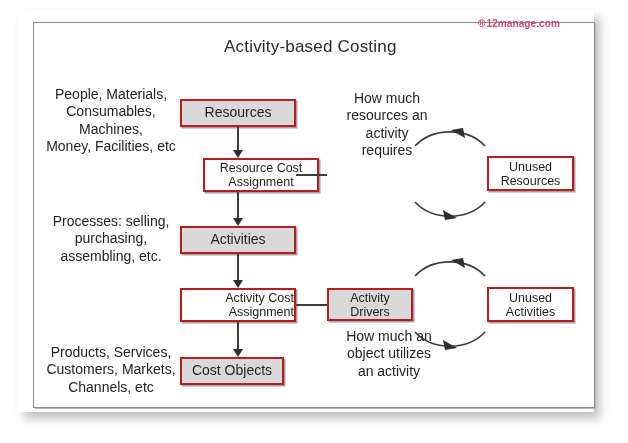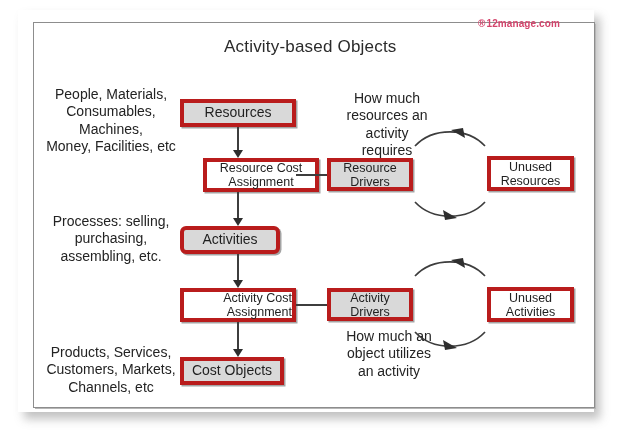--- a/index.html
+++ b/index.html
@@ -68,21 +68,21 @@
     letter-spacing: .1px;
   }
   .copyright .mark {
     font-size: 10px;
     margin-right: 1px;
   }
 
   
   .box {
     box-sizing: border-box;
-    border: 4px solid #b91c1c;
+    border: 2px solid #b91c1c;
     display: flex;
     align-items: center;
     justify-content: center;
     text-align: center;
     font-size: 12.5px;
     color: #1f1f1f;
     line-height: 1.12;
     background: #ffffff;
     box-shadow: 1.5px 1.5px 0 rgba(90,90,90,0.55);
   }
@@ -118,21 +118,21 @@
 </head>
 <body>
 
 <div id="page">
 
   <div id="paper"></div>
   <div id="frame"></div>
 
   <div id="canvas">
 
-    <div class="title" style="left:224px; top:37px;">Activity-based Objects</div>
+    <div class="title" style="left:224px; top:37px;">Activity-based Costing</div>
 
     <div class="copyright" style="left:478px; top:18px;">
       <span class="mark">®</span><span>12manage.com</span>
     </div>
 
     <div class="note" style="left:36px; top:86px; width:150px;">People, Materials,
 Consumables,
 Machines,
 Money, Facilities, etc</div>
 
@@ -142,21 +142,21 @@
 
     <div class="note" style="left:36px; top:344px; width:150px;">Products, Services,
 Customers, Markets,
 Channels, etc</div>
 
     <div class="box filled big" style="left:180px; top:99px; width:116px; height:28px;">Resources</div>
 
     <div class="box" style="left:180px; top:158px; width:116px; height:34px;margin-left:23px;">Resource Cost
 Assignment</div>
 
-    <div class="box filled big" style="left:180px; top:226px; width:100px; height:28px;border-radius:6px;">Activities</div>
+    <div class="box filled big" style="left:180px; top:226px; width:116px; height:28px;">Activities</div>
 
     <div class="box" style="left:180px; top:288px; width:116px; height:34px;text-align:right;">Activity Cost
 Assignment</div>
 
     <div class="box filled big" style="left:180px; top:357px; width:104px; height:28px;">Cost Objects</div>
 
     <div class="vline" style="left:237px; top:127px; height:23px;"></div>
     <div class="arrowhead-down" style="left:233px; top:150px;"></div>
 
     <div class="vline" style="left:237px; top:192px; height:26px;"></div>
@@ -164,22 +164,20 @@
 
     <div class="vline" style="left:237px; top:254px; height:26px;"></div>
     <div class="arrowhead-down" style="left:233px; top:280px;"></div>
 
     <div class="vline" style="left:237px; top:322px; height:27px;"></div>
     <div class="arrowhead-down" style="left:233px; top:349px;"></div>
 
     <div class="hline" style="left:296px; top:174px; width:31px;"></div>
     <div class="hline" style="left:296px; top:304px; width:31px;"></div>
 
-    <div class="box filled" style="left:327px; top:158px; width:86px; height:33px;">Resource
-Drivers</div>
 
     <div class="box filled" style="left:327px; top:288px; width:86px; height:33px;">Activity
 Drivers</div>
 
     <div class="box" style="left:487px; top:156px; width:87px; height:35px;">Unused
 Resources</div>
 
     <div class="box" style="left:487px; top:287px; width:87px; height:35px;">Unused
 Activities</div>
 

